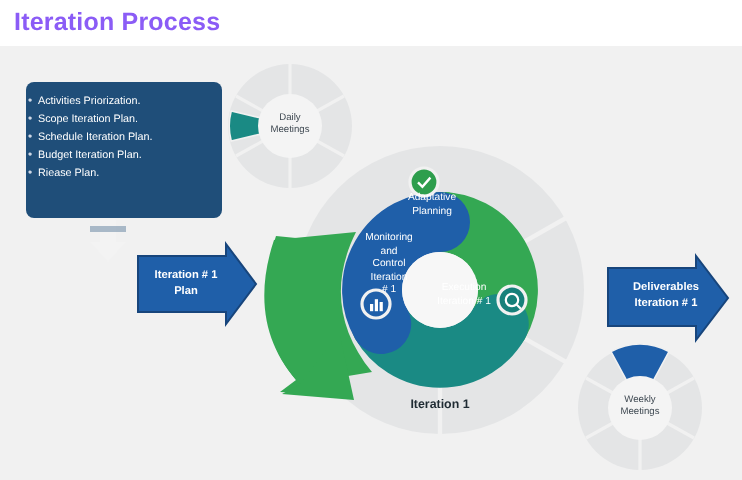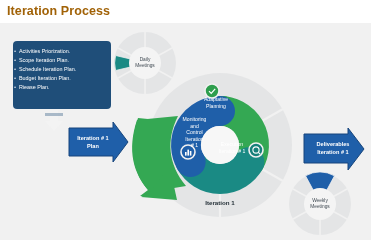--- a/index.html
+++ b/index.html
@@ -25,21 +25,21 @@
     width: 371px;
     height: 217px;
     background: #f1f1f1;
   }
   #title {
     position: absolute;
     left: 7px;
     top: 2px;
     font-size: 12.5px;
     font-weight: bold;
-    color: #a16207;
+    color: #8b5cf6;
     letter-spacing: 0.1px;
     line-height: 18px;
     white-space: nowrap;
     text-align: center;
   }
   svg.layer {
     position: absolute;
     left: 0;
     top: 0;
     width: 371px;

